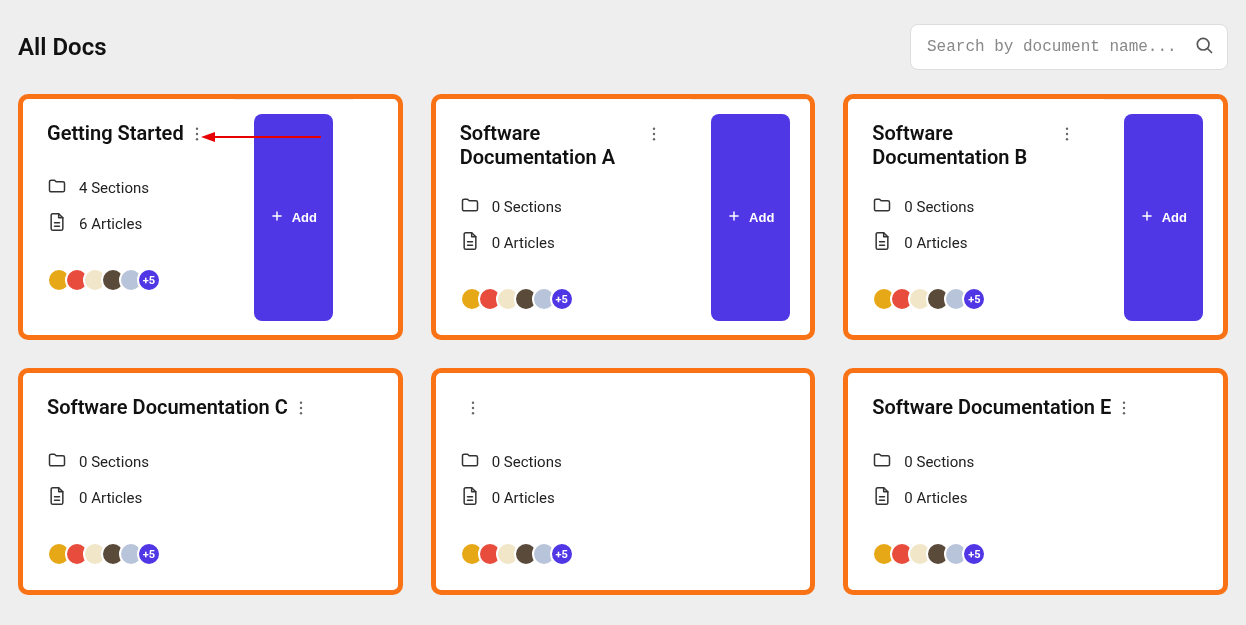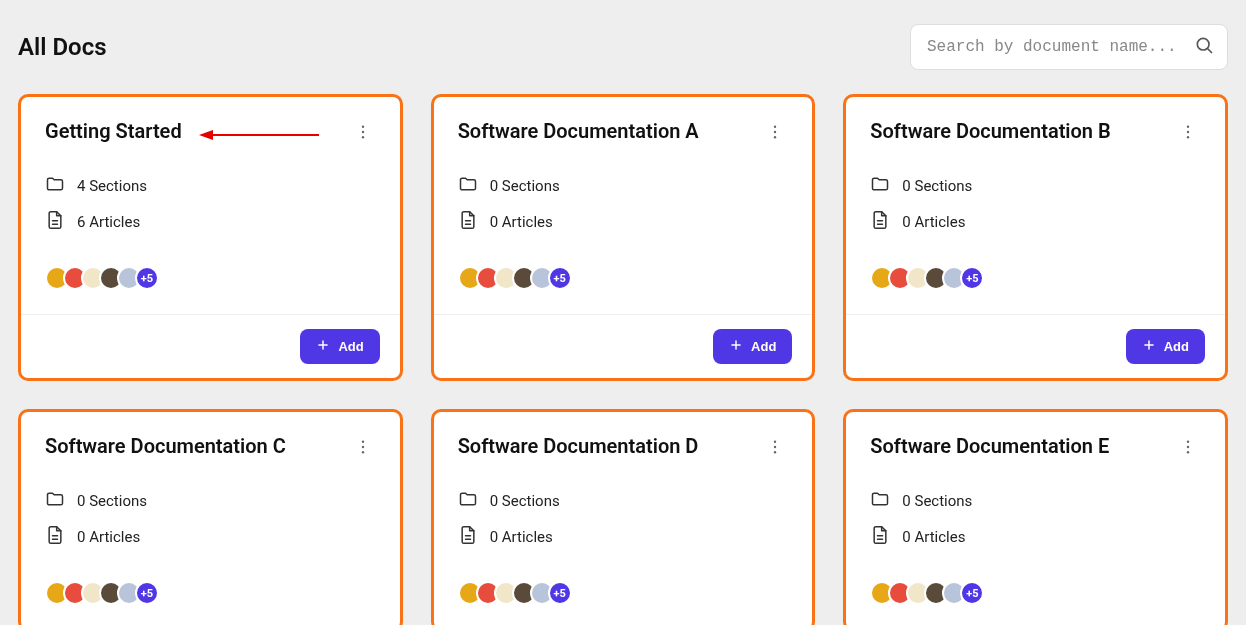--- a/index.html
+++ b/index.html
@@ -61,24 +61,24 @@
   }
 
   .grid {
     display: grid;
     grid-template-columns: repeat(3, 1fr);
     gap: 28px;
     padding: 0 18px 18px 18px;
   }
   .card {
     background: #fff;
-    border: 3px solid #f97316;
+    border: 5px solid #f97316;
     border-radius: 10px;
     display: flex;
-    flex-direction: column;
+    flex-direction: row;
     overflow: hidden;
   }
   .card-body {
     padding: 22px 24px 24px 24px;
     position: relative;
   }
   .card-title-row {
     display: flex;
     align-items: flex-start;
     justify-content: space-between;
@@ -340,21 +340,20 @@
           <div class="avatar" style="background: rgb(241, 230, 200);"></div>
           <div class="avatar" style="background: rgb(90, 74, 58);"></div>
           <div class="avatar" style="background: rgb(184, 196, 217);"></div>
           <div class="avatar more">+5</div>
         </div>
       </div>
     </div>
     <div class="card">
       <div class="card-body">
         <div class="card-title-row">
-          <div class="card-title">Software Documentation D</div>
           <button class="more-btn"><span><svg width="18" height="18" viewBox="0 0 24 24" fill="currentColor">
                 <circle cx="12" cy="5" r="1.6"></circle>
                 <circle cx="12" cy="12" r="1.6"></circle>
                 <circle cx="12" cy="19" r="1.6"></circle>
               </svg></span></button>
         </div>
         <div class="stat-row">
           <span class="icon-slot"><svg width="20" height="20" viewBox="0 0 24 24" fill="none" stroke="currentColor" stroke-width="1.8" stroke-linecap="round" stroke-linejoin="round">
               <path d="M3 7a2 2 0 0 1 2-2h4l2 2h8a2 2 0 0 1 2 2v8a2 2 0 0 1-2 2H5a2 2 0 0 1-2-2V7z"></path>
             </svg></span>

